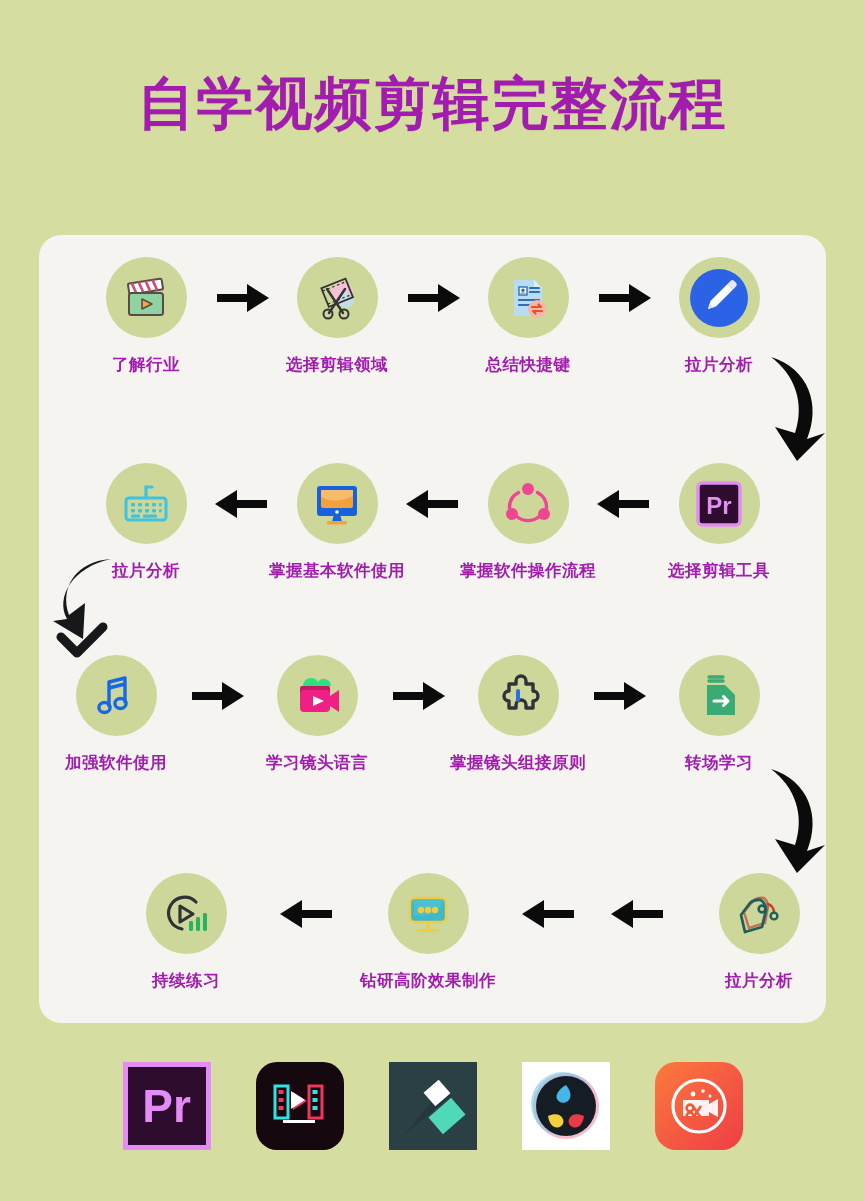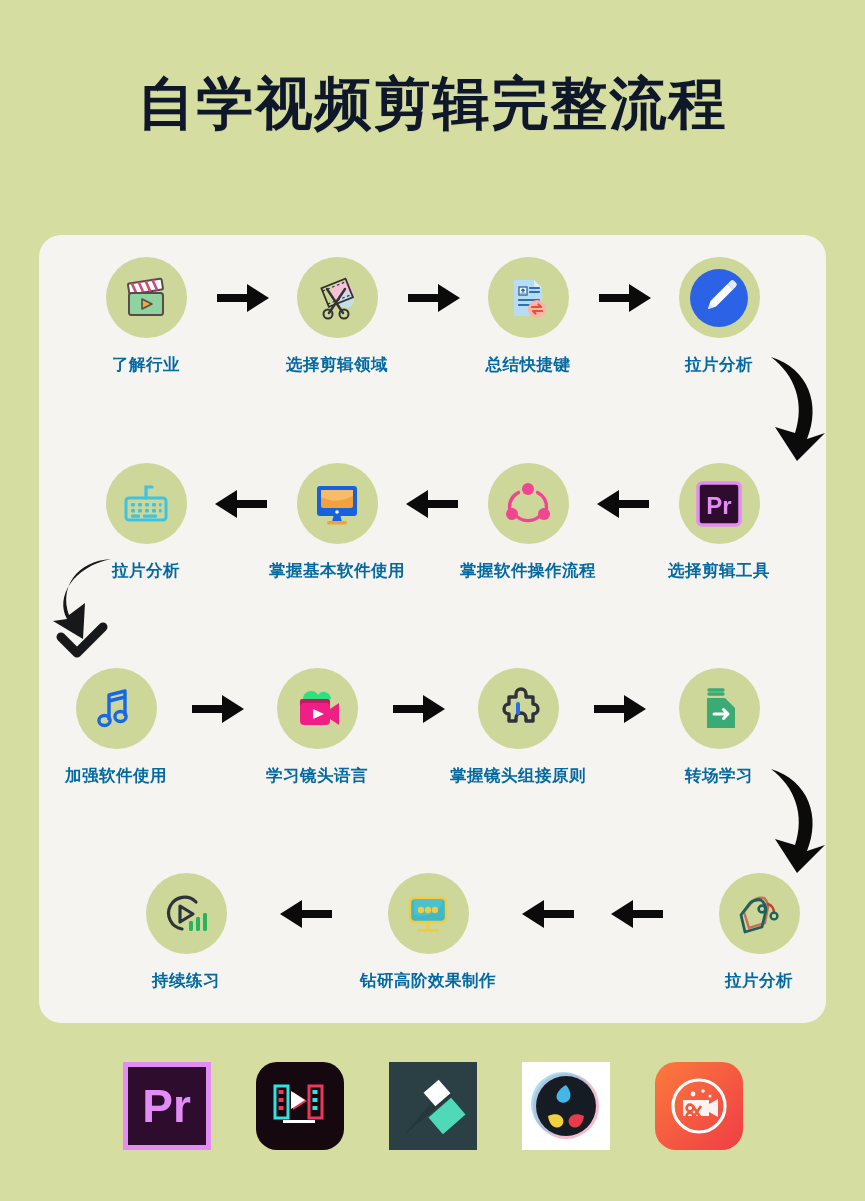--- a/index.html
+++ b/index.html
@@ -5,21 +5,21 @@
   * { box-sizing: border-box; margin: 0; padding: 0; }
   html, body {
     width: 865px; height: 1201px;
     font-family: "Liberation Sans", "DejaVu Sans", sans-serif;
     overflow: hidden;
   }
   body { background: #d6dda0; position: relative; }
 
   .page-title {
     text-align: center;
-    color: #0f172a;
+    color: #a21caf;
     font-size: 57px;
     font-weight: 700;
     letter-spacing: 2px;
     line-height: 1;
     padding-top: 75px;
     text-shadow: 0 1px 0 rgba(0,0,0,.05);
   }
 
   .flow-card {
     position: absolute;
@@ -33,42 +33,42 @@
     position: absolute;
     left: 0; width: 787px;
     height: 150px;
     display: flex;
     align-items: flex-start;
     justify-content: space-between;
     padding: 0 44px;
   }
   .row-1 { top: 22px; }
   .row-2 { top: 228px; }
-  .row-3 { top: 433px; padding-left: 14px; }
+  .row-3 { top: 420px; padding-left: 14px; }
   .row-4 { top: 638px; margin-left: 40px; }
 
   .node {
     width: 126px;
     display: flex;
     flex-direction: column;
     align-items: center;
     flex: 0 0 auto;
   }
   .bubble {
     width: 81px; height: 81px;
     border-radius: 50%;
     background: #cdd79a;
     display: flex; align-items: center; justify-content: center;
     position: relative;
   }
   .node-label {
     margin-top: 16px;
     font-size: 16.5px;
     font-weight: 700;
-    color: #0369a1;
+    color: #a21caf;
     white-space: nowrap;
     letter-spacing: .5px;
   }
 
   
   .arrow {
     flex: 0 0 auto;
     width: 62px; height: 81px;
     position: relative;
   }

